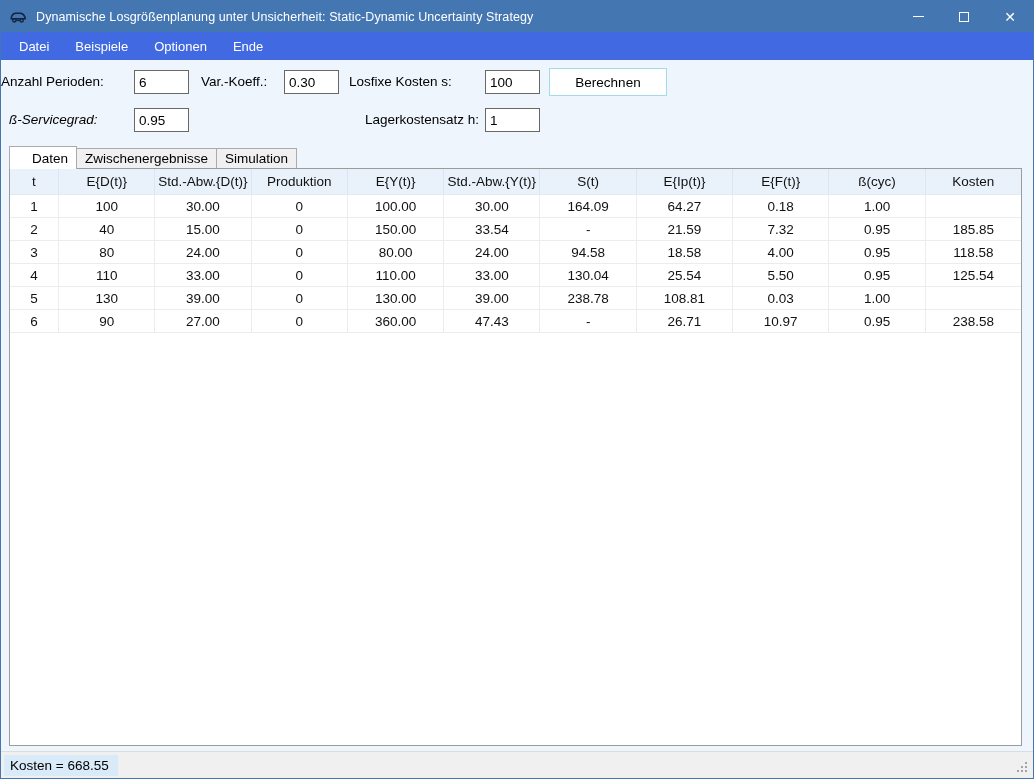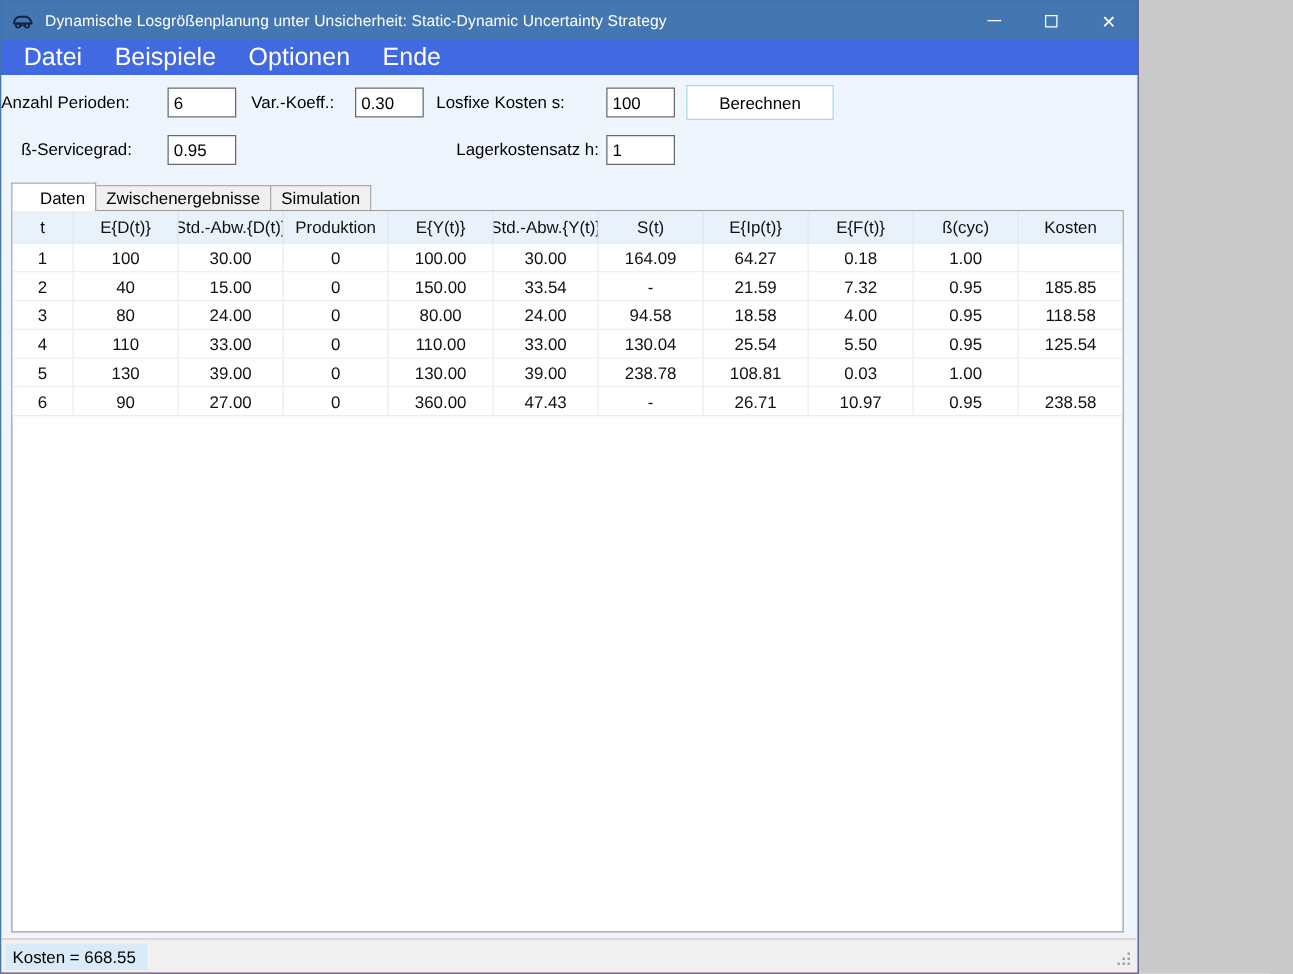--- a/index.html
+++ b/index.html
@@ -1,23 +1,23 @@
 <!DOCTYPE html>
 <html><head>
 <meta charset="utf-8">
 <style>
   * { margin:0; padding:0; box-sizing:border-box; }
   html,body { width:1034px; height:779px; overflow:hidden; }
   body { font-family:"Liberation Sans", sans-serif; background:#c9c9c9; }
 
   .window {
-    width:911px; height:779px;
+    width:1034px; height:779px;
     border:1px solid #4477b2;
     display:flex; flex-direction:column;
-    background:#b91c1c;
+    background:#a3a3a3;
   }
 
   
   .titlebar {
     height:31px; flex:none;
     background:#4477b2;
     display:flex; align-items:center;
     color:#fff;
   }
   .app-icon { width:18px; height:15px; margin:0 9px 0 8px; flex:none; }
@@ -29,21 +29,21 @@
   .glyph-close { font-size:14px; line-height:1; font-weight:400; }
 
   
   .menubar {
     height:28px; flex:none;
     background:#4169e1;
     display:flex; align-items:stretch;
     padding-left:5px;
   }
   .menu-item {
-    color:#fff; font-size:20px;
+    color:#fff; font-size:13px;
     padding:8px 13px;
     display:flex; align-items:center;
   }
 
   
   .client { flex:1; display:flex; flex-direction:column; position:relative; background:#eef5fd; }
   .form-area { position:relative; height:85px; flex:none; }
   .form-label { position:absolute; font-size:13.5px; color:#000; white-space:nowrap; }
   .form-input {
     position:absolute; width:55px; height:24px;
@@ -148,21 +148,21 @@
       <input class="form-input" style="left: 133px; top: 10px;" value="6">
 
       <span class="form-label" style="left:200px; top:14px;">Var.-Koeff.:</span>
       <input class="form-input" style="left: 283px; top: 10px;" value="0.30">
 
       <span class="form-label" style="left:348px; top:14px;">Losfixe Kosten s:</span>
       <input class="form-input" style="left: 484px; top: 10px;" value="100">
 
       <button class="btn-berechnen">Berechnen</button>
 
-      <span class="form-label" style="left:16px; top:52px;">ß-Servicegrad:</span>
+      <span class="form-label" style="left:8px; top:52px;font-style:italic;">ß-Servicegrad:</span>
       <input class="form-input" style="left: 133px; top: 48px;" value="0.95">
 
       <span class="form-label" style="left:364px; top:52px;">Lagerkostensatz h:</span>
       <input class="form-input" style="left: 484px; top: 48px;" value="1">
     </div>
 
     <div class="tab-strip">
         <div class="tab active">Daten</div>
         <div class="tab">Zwischenergebnisse</div>
         <div class="tab">Simulation</div>

